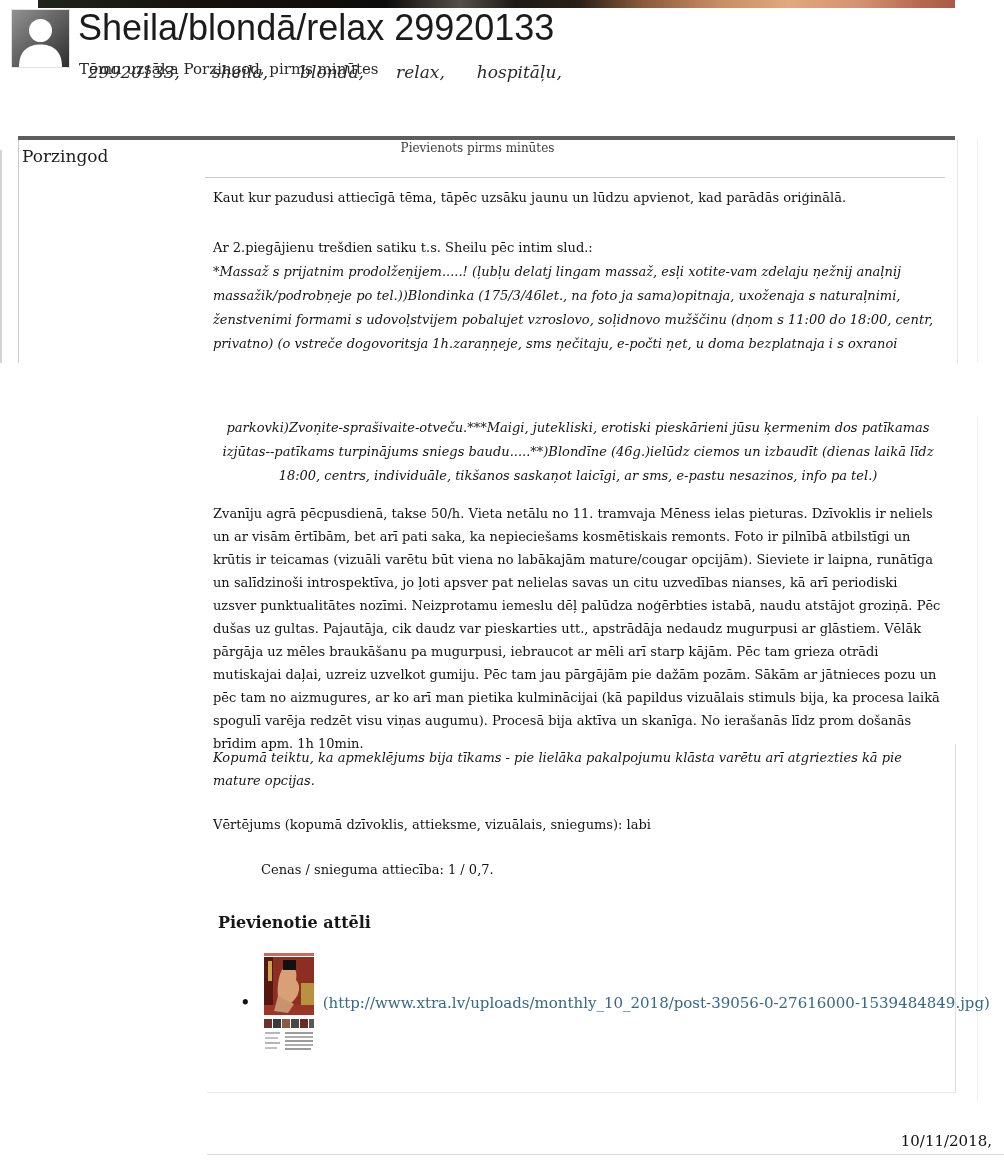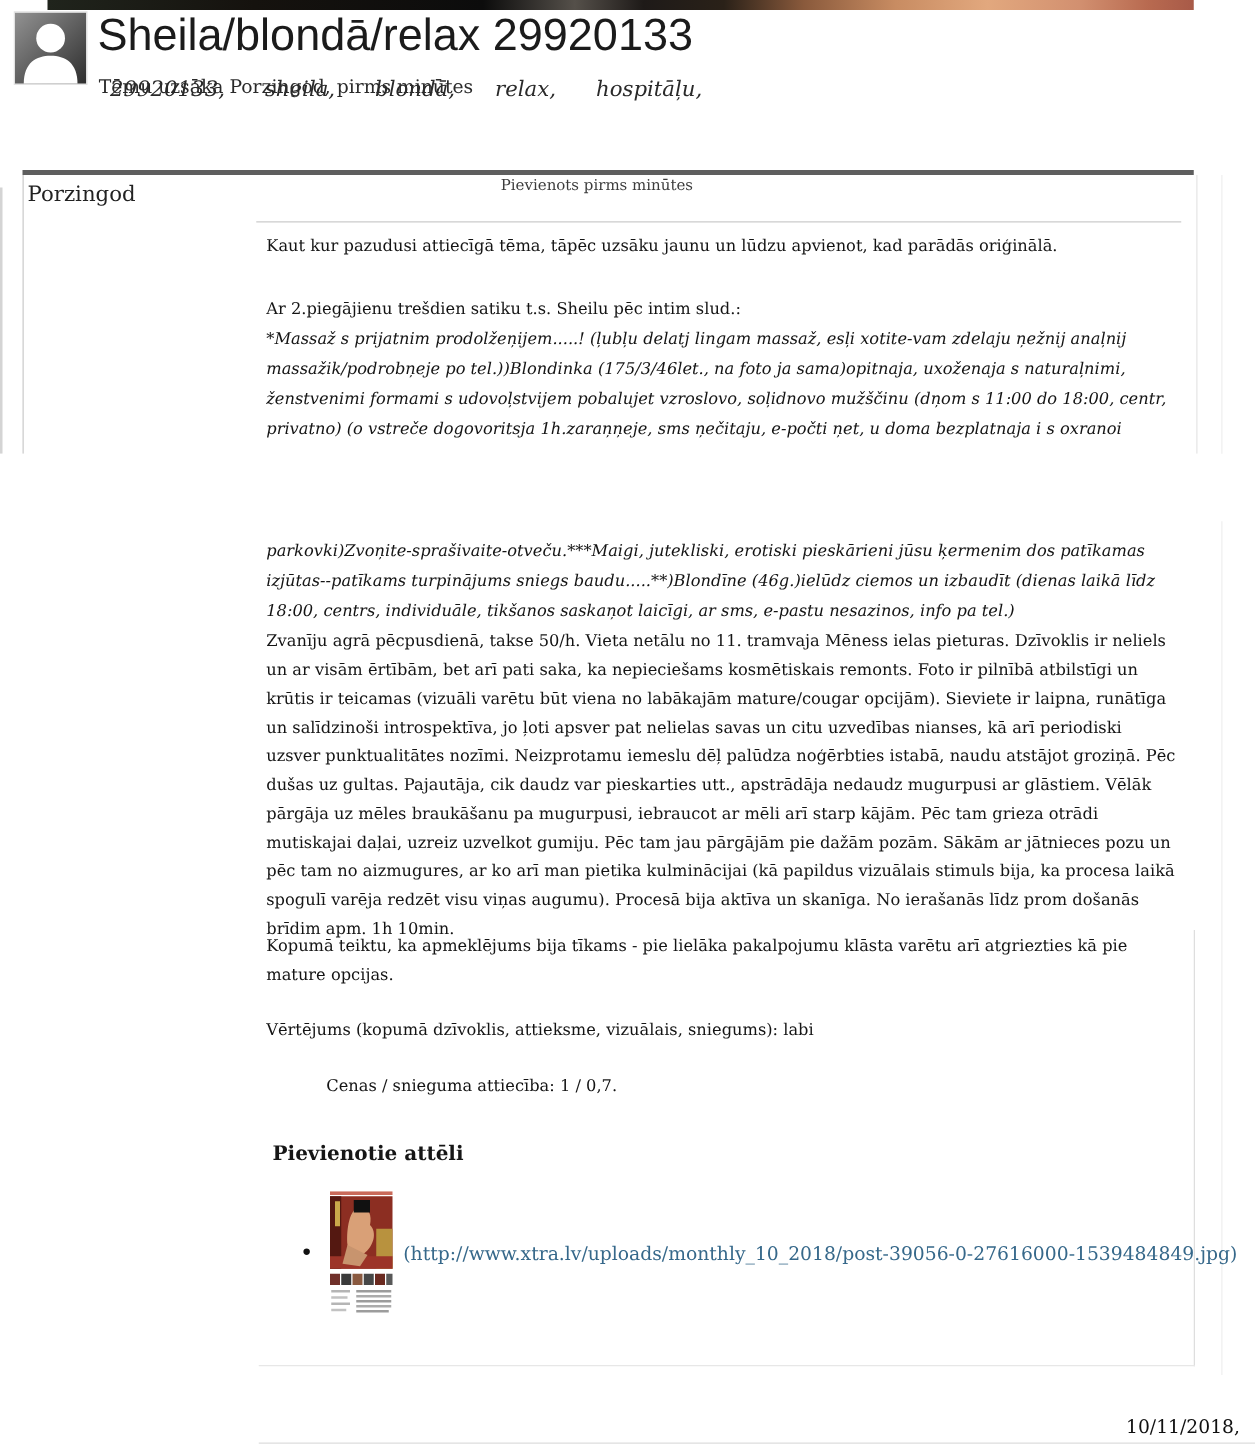--- a/index.html
+++ b/index.html
@@ -162,23 +162,23 @@
 <div class="abs post-author">Porzingod</div>
 <div class="abs post-posted">Pievienots pirms minūtes</div>
 <div class="abs header-sep"></div>
 
 <div class="abs bodytext" style="top:186px;">Kaut kur pazudusi attiecīgā tēma, tāpēc uzsāku jaunu un lūdzu apvienot, kad parādās oriģinālā.</div>
 <div class="abs bodytext" style="top:236px;">Ar 2.piegājienu trešdien satiku t.s. Sheilu pēc intim slud.:</div>
 <div class="abs bodytext italic" style="top:260px;">*Massaž s prijatnim prodolžeņijem.....! (ļubļu delatj lingam massaž, esļi xotite-vam zdelaju ņežnij anaļnij massažik/podrobņeje po tel.))Blondinka (175/3/46let., na foto ja sama)opitnaja, uxoženaja s naturaļnimi, ženstvenimi formami s udovoļstvijem pobalujet vzroslovo, soļidnovo mužščinu (dņom s 11:00 do 18:00, centr, privatno) (o vstreče dogovoritsja 1h.zaraņņeje, sms ņečitaju, e-počti ņet, u doma bezplatnaja i s oxranoi</div>
 
 <div class="abs gap-mask"></div>
 
-<div class="abs bodytext italic" style="top:430px;">parkovki)Zvoņite-sprašivaite-otveču.***Maigi, jutekliski, erotiski pieskārieni jūsu ķermenim dos patīkamas izjūtas--patīkams turpinājums sniegs baudu.....**)Blondīne (46g.)ielūdz ciemos un izbaudīt (dienas laikā līdz 18:00, centrs, individuāle, tikšanos saskaņot laicīgi, ar sms, e-pastu nesazinos, info pa tel.)</div>
+<div class="abs bodytext italic" style="top:416px;text-align:center;">parkovki)Zvoņite-sprašivaite-otveču.***Maigi, jutekliski, erotiski pieskārieni jūsu ķermenim dos patīkamas izjūtas--patīkams turpinājums sniegs baudu.....**)Blondīne (46g.)ielūdz ciemos un izbaudīt (dienas laikā līdz 18:00, centrs, individuāle, tikšanos saskaņot laicīgi, ar sms, e-pastu nesazinos, info pa tel.)</div>
 <div class="abs bodytext tight" style="top:502px;">Zvanīju agrā pēcpusdienā, takse 50/h. Vieta netālu no 11. tramvaja Mēness ielas pieturas. Dzīvoklis ir neliels un ar visām ērtībām, bet arī pati saka, ka nepieciešams kosmētiskais remonts. Foto ir pilnībā atbilstīgi un krūtis ir teicamas (vizuāli varētu būt viena no labākajām mature/cougar opcijām). Sieviete ir laipna, runātīga un salīdzinoši introspektīva, jo ļoti apsver pat nelielas savas un citu uzvedības nianses, kā arī periodiski uzsver punktualitātes nozīmi. Neizprotamu iemeslu dēļ palūdza noģērbties istabā, naudu atstājot groziņā. Pēc dušas uz gultas. Pajautāja, cik daudz var pieskarties utt., apstrādāja nedaudz mugurpusi ar glāstiem. Vēlāk pārgāja uz mēles braukāšanu pa mugurpusi, iebraucot ar mēli arī starp kājām. Pēc tam grieza otrādi mutiskajai daļai, uzreiz uzvelkot gumiju. Pēc tam jau pārgājām pie dažām pozām. Sākām ar jātnieces pozu un pēc tam no aizmugures, ar ko arī man pietika kulminācijai (kā papildus vizuālais stimuls bija, ka procesa laikā spogulī varēja redzēt visu viņas augumu). Procesā bija aktīva un skanīga. No ierašanās līdz prom došanās brīdim apm. 1h 10min.</div>
-<div class="abs bodytext tight" style="top:746px;">Kopumā teiktu, ka apmeklējums bija tīkams - pie lielāka pakalpojumu klāsta varētu arī atgriezties kā pie mature opcijas.</div>
+<div class="abs bodytext tight" style="top:746px;font-style:italic;">Kopumā teiktu, ka apmeklējums bija tīkams - pie lielāka pakalpojumu klāsta varētu arī atgriezties kā pie mature opcijas.</div>
 <div class="abs bodytext" style="top:813px;">Vērtējums (kopumā dzīvoklis, attieksme, vizuālais, sniegums): labi</div>
 <div class="abs bodytext" style="top:858px;margin-left:48px;">Cenas / snieguma attiecība: 1 / 0,7.</div>
 
 <div class="abs attach-title">Pievienotie attēli</div>
 
 <div class="abs attach-row">
   <span class="bullet">•</span>
   <span class="thumb">
     <svg width="52" height="100" viewBox="0 0 52 100">
       <rect width="52" height="100" fill="#ffffff"></rect>

